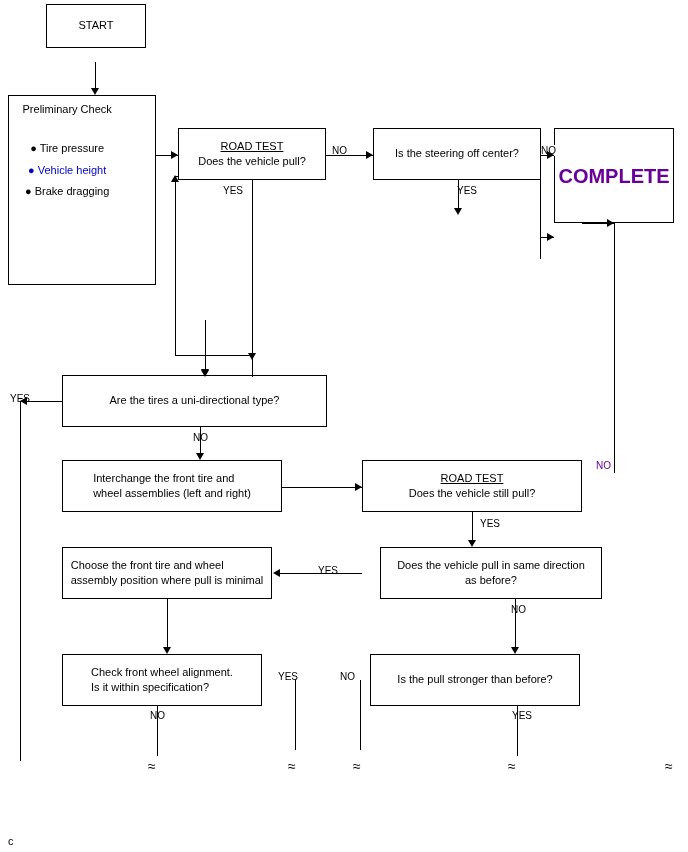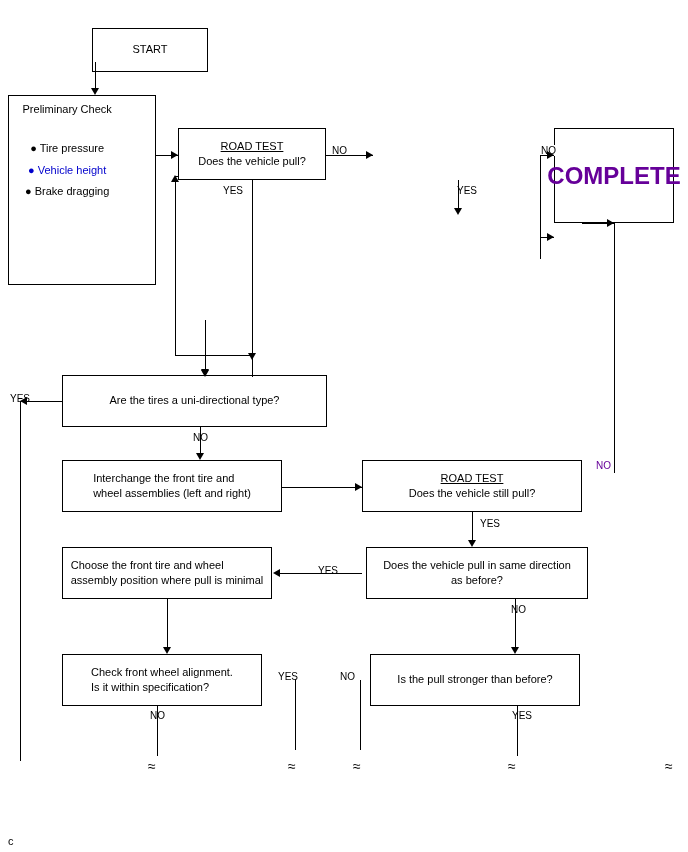--- a/index.html
+++ b/index.html
@@ -78,21 +78,21 @@
     .page-label {
       position: absolute;
       font-size: 11px;
     }
   </style>
 </head>
 <body>
 
 <div class="flowchart">
 
-  <div class="box" style="left:46px; top:28px; width:116px; height:44px;margin-left:46px;">
+  <div class="box" style="left:46px; top:4px; width:100px; height:44px;">
     <span>START</span>
   </div>
 
   <div class="arrow" style="left:95px; top:62px; width:1px; height:28px;"></div>
   <div class="arrowhead-down" style="left:91px; top:88px;"></div>
 
   <div class="box" style="left:8px; top:95px; width:148px; height:190px; justify-content: flex-start; align-items: flex-start; padding: 6px 8px;">
     <div>
       <div style="font-size:11px; margin-bottom:24px;">Preliminary Check</div>
       <div style="margin: 6px 0;">● Tire pressure</div>
@@ -104,28 +104,31 @@
   <div class="box" style="left:178px; top:128px; width:148px; height:52px;">
     <div>
       <div style="text-decoration:underline;">ROAD TEST</div>
       <div>Does the vehicle pull?</div>
     </div>
   </div>
 
   <div class="arrow" style="left:156px; top:155px; width:22px; height:1px;"></div>
   <div class="arrowhead-right" style="left:171px; top:151px;"></div>
 
+  <div class="box" style="left:373px; top:128px; width:168px; height:52px;">
+    <span>Is the steering off center?</span>
+  </div>
 
   <div class="label" style="left:332px; top:145px;">NO</div>
 
   <div class="arrow" style="left:326px; top:155px; width:47px; height:1px;"></div>
   <div class="arrowhead-right" style="left:366px; top:151px;"></div>
 
   <div class="box" style="left:554px; top:128px; width:120px; height:95px;">
-    <span style="font-size:24px; font-weight:bold; color:#660099;">COMPLETE</span>
+    <span style="font-size:20px; font-weight:bold; color:#660099;">COMPLETE</span>
   </div>
 
   <div class="label" style="left:541px; top:145px;">NO</div>
 
   <div class="arrow" style="left:541px; top:155px; width:13px; height:1px;"></div>
   <div class="arrowhead-right" style="left:547px; top:151px;"></div>
 
   <div class="label" style="left:457px; top:185px;">YES</div>
   <div class="arrow" style="left:458px; top:180px; width:1px; height:30px;"></div>
   <div class="arrowhead-down" style="left:454px; top:208px;"></div>
@@ -175,21 +178,21 @@
   <div class="label" style="left:596px; top:460px; color:#660099;">NO</div>
 
   <div class="arrow" style="left:614px; top:223px; width:1px; height:250px;"></div>
   <div class="arrow" style="left:582px; top:223px; width:32px; height:1px;"></div>
   <div class="arrowhead-right" style="left:607px; top:219px;"></div>
 
   <div class="label" style="left:480px; top:518px;">YES</div>
   <div class="arrow" style="left:472px; top:512px; width:1px; height:30px;"></div>
   <div class="arrowhead-down" style="left:468px; top:540px;"></div>
 
-  <div class="box" style="left:366px; top:547px; width:222px; height:52px;">
+  <div class="box" style="left:380px; top:547px; width:222px; height:52px;">
     <span>Does the vehicle pull in same direction<br>as before?</span>
   </div>
 
   <div class="label" style="left:318px; top:565px;">YES</div>
   <div class="arrow" style="left:280px; top:573px; width:82px; height:1px;"></div>
   <div class="arrowhead-left" style="left:273px; top:569px;"></div>
 
   <div class="box" style="left:62px; top:547px; width:210px; height:52px; text-align:left; padding:6px;">
     <span>Choose the front tire and wheel<br>assembly position where pull is minimal</span>
   </div>

